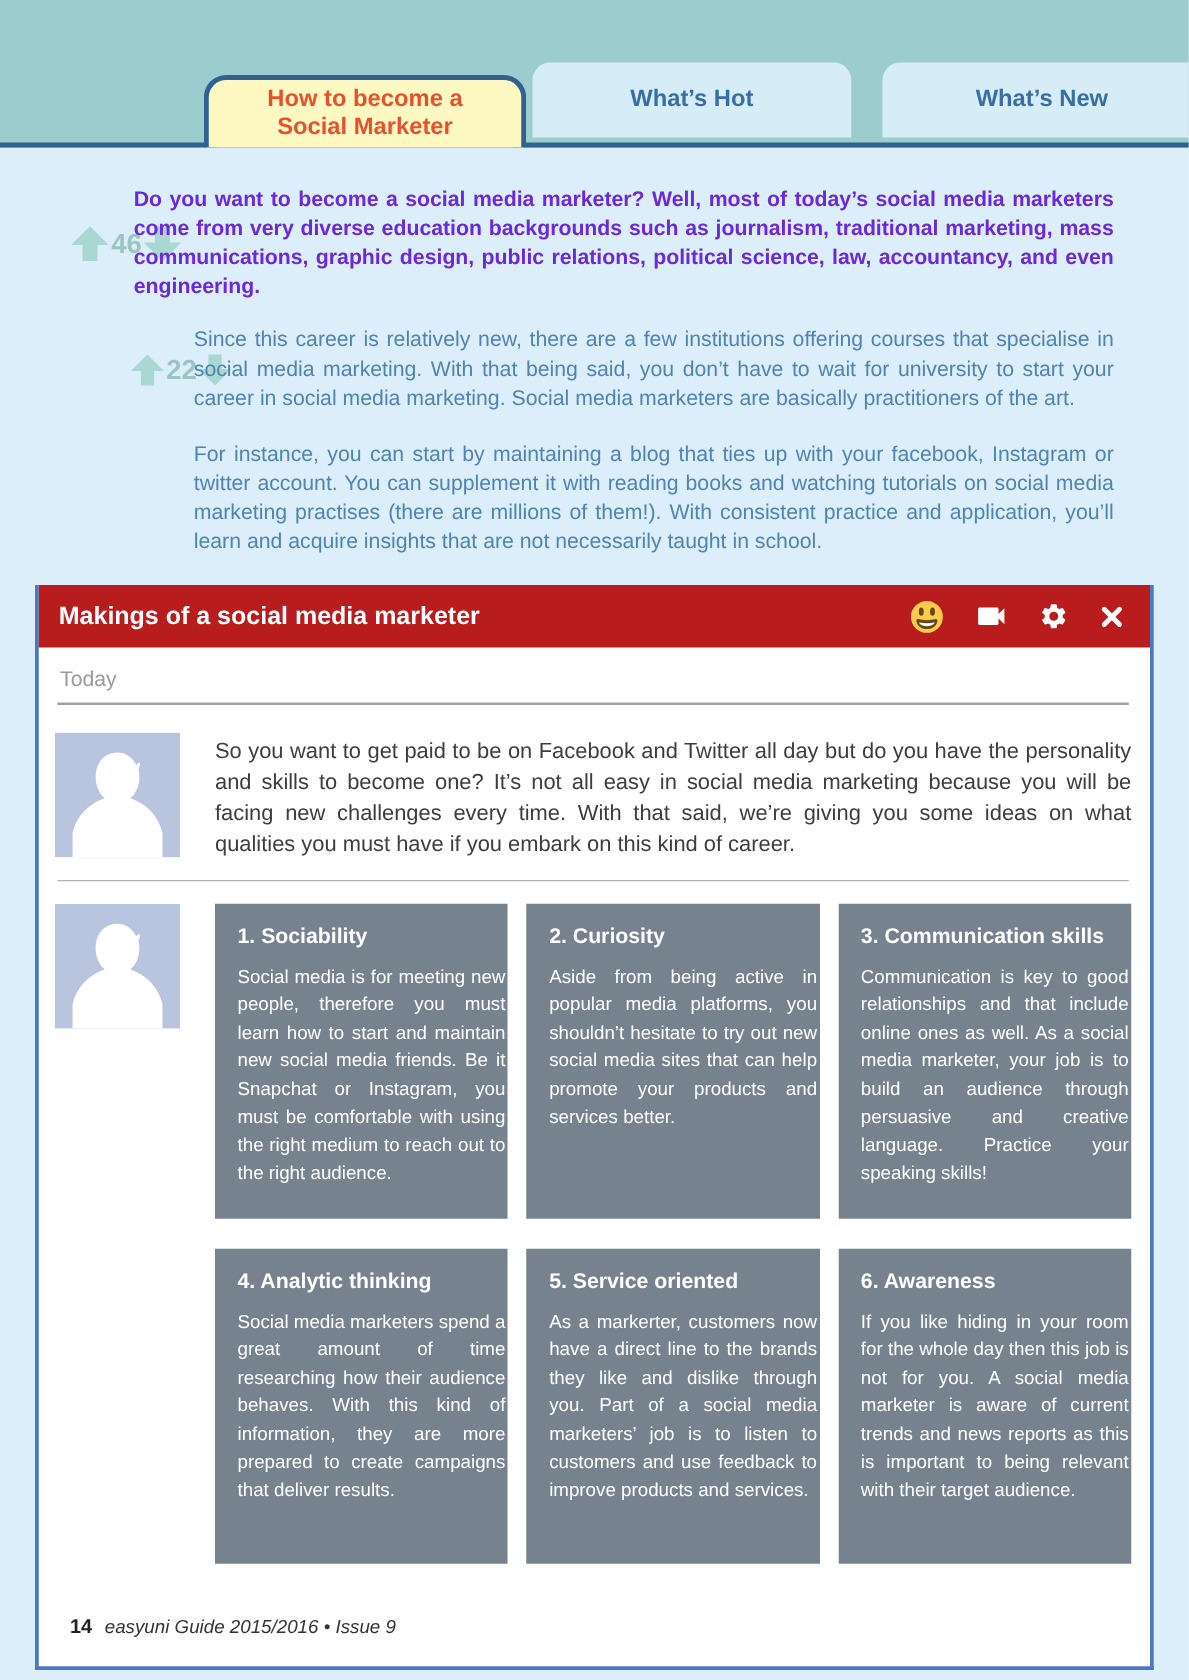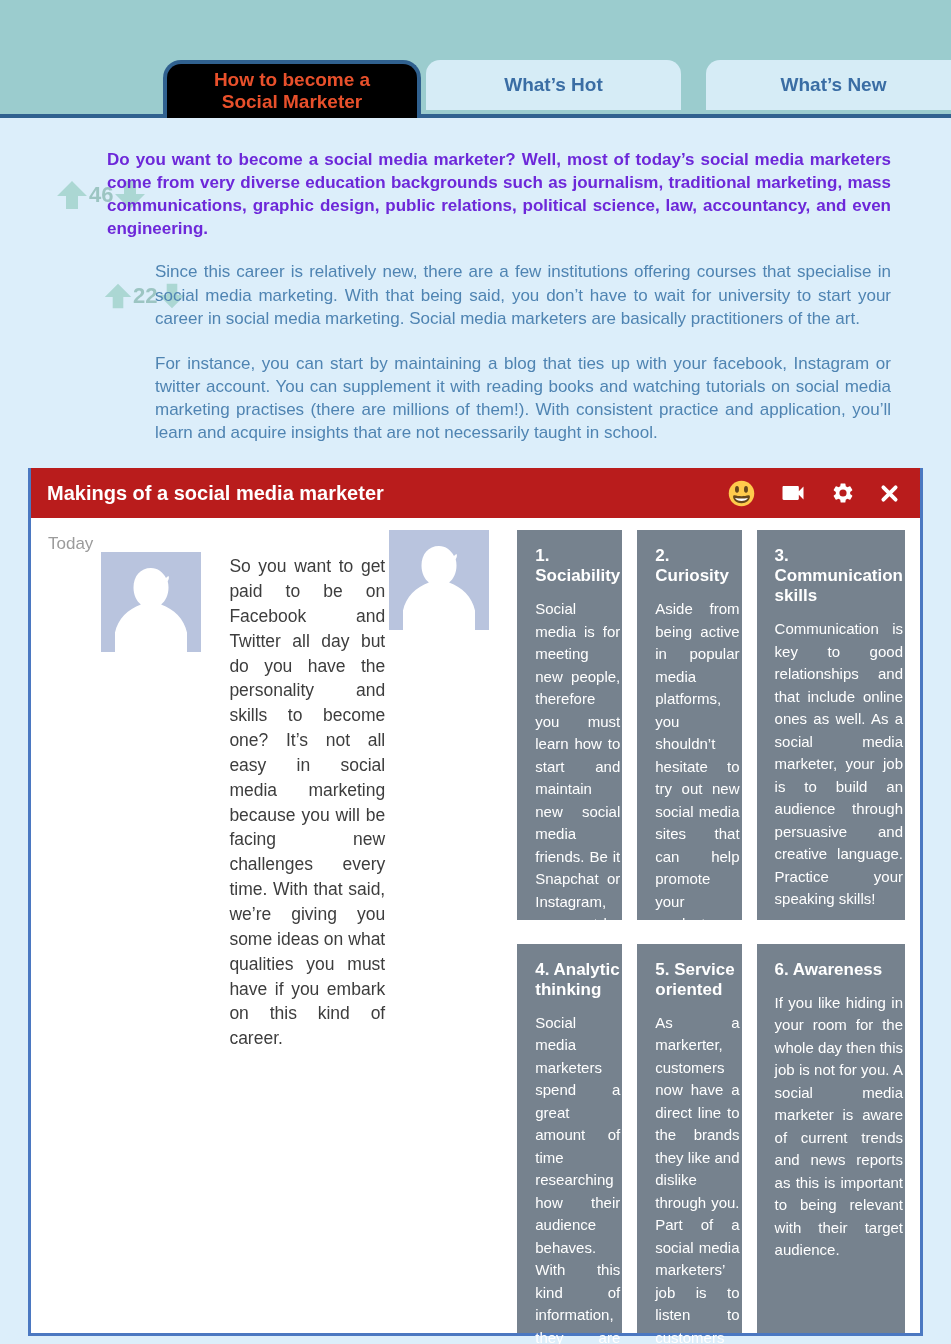--- a/index.html
+++ b/index.html
@@ -16,28 +16,28 @@
     position:relative; height:118px; flex:0 0 auto;
     background:#9bccce;
     border-bottom:4px solid #30618f;
   }
   .tab {
     position:absolute; text-align:center; font-weight:bold;
     display:flex; align-items:center; justify-content:center;
   }
   .tab-active {
     left:163px; width:258px; height:58px; bottom:-4px;
-    background:#000000;
+    background:#fef9c3;
     border:4px solid #30618f; border-bottom:none;
     border-radius:18px 18px 0 0;
     color:#e8502b; font-size:19px; line-height:1.15;
     z-index:3; padding:0 26px;
   }
   .tab-plain {
-    bottom:4px; height:50px;
+    bottom:4px; height:60px;
     background:#d6ecf6;
     border-radius:14px 14px 0 0;
     color:#3a6da4; font-size:19px;
     z-index:1;
   }
   .tab-hot { left:426px; width:255px; }
   .tab-new { left:706px; width:259px; border-right:4px solid #ef4444; }
 
   
   .intro { padding:30px 60px 0 55px; }
@@ -68,21 +68,21 @@
   .panel-header {
     flex:0 0 50px; background:#b91c1c;
     display:flex; align-items:center;
     padding:0 20px 0 16px;
   }
   .panel-title { color:#ffffff; font-size:20px; font-weight:bold; flex:1; }
   .panel-icons { display:flex; align-items:center; gap:24px; }
   .picon { display:flex; align-items:center; cursor:pointer; }
 
   .panel-body {
-    flex:1; display:flex; flex-direction:row;
+    flex:1; display:flex; flex-direction:column;
     padding:12px 15px 0 13px; min-height:0;
   }
   .today { color:#9b9b9b; font-size:17px; padding:4px 4px 8px 4px; }
   .rule { border:none; border-top:2px solid #9fa3a7; margin:0 2px; }
   .rule-thin { border-top:1px solid #b4b4b4; margin:16px 2px 18px 2px; }
 
   .postrow { display:flex; gap:28px; margin-top:22px; }
   .avatar {
     flex:0 0 100px; width:100px; height:100px; overflow:hidden;
   }
@@ -248,15 +248,19 @@
           <div class="card-title">5. Service oriented</div>
           <div class="card-body">As a markerter, customers now have a direct line to the brands they like and dislike through you. Part of a social media marketers’ job is to listen to customers and use feedback to improve products and services.</div>
         </div>
         <div class="card">
           <div class="card-title">6. Awareness</div>
           <div class="card-body">If you like hiding in your room for the whole day then this job is not for you. A social media marketer is aware of current trends and news reports as this is important to being relevant with their target audience.</div>
         </div>
       </div>
     </div>
 
+    <div class="footer">
+      <span class="page-num">14</span>
+      <span class="credit">easyuni Guide 2015/2016 • Issue 9</span>
+    </div>
 
   </div>
 </div>
 
 </body></html>

